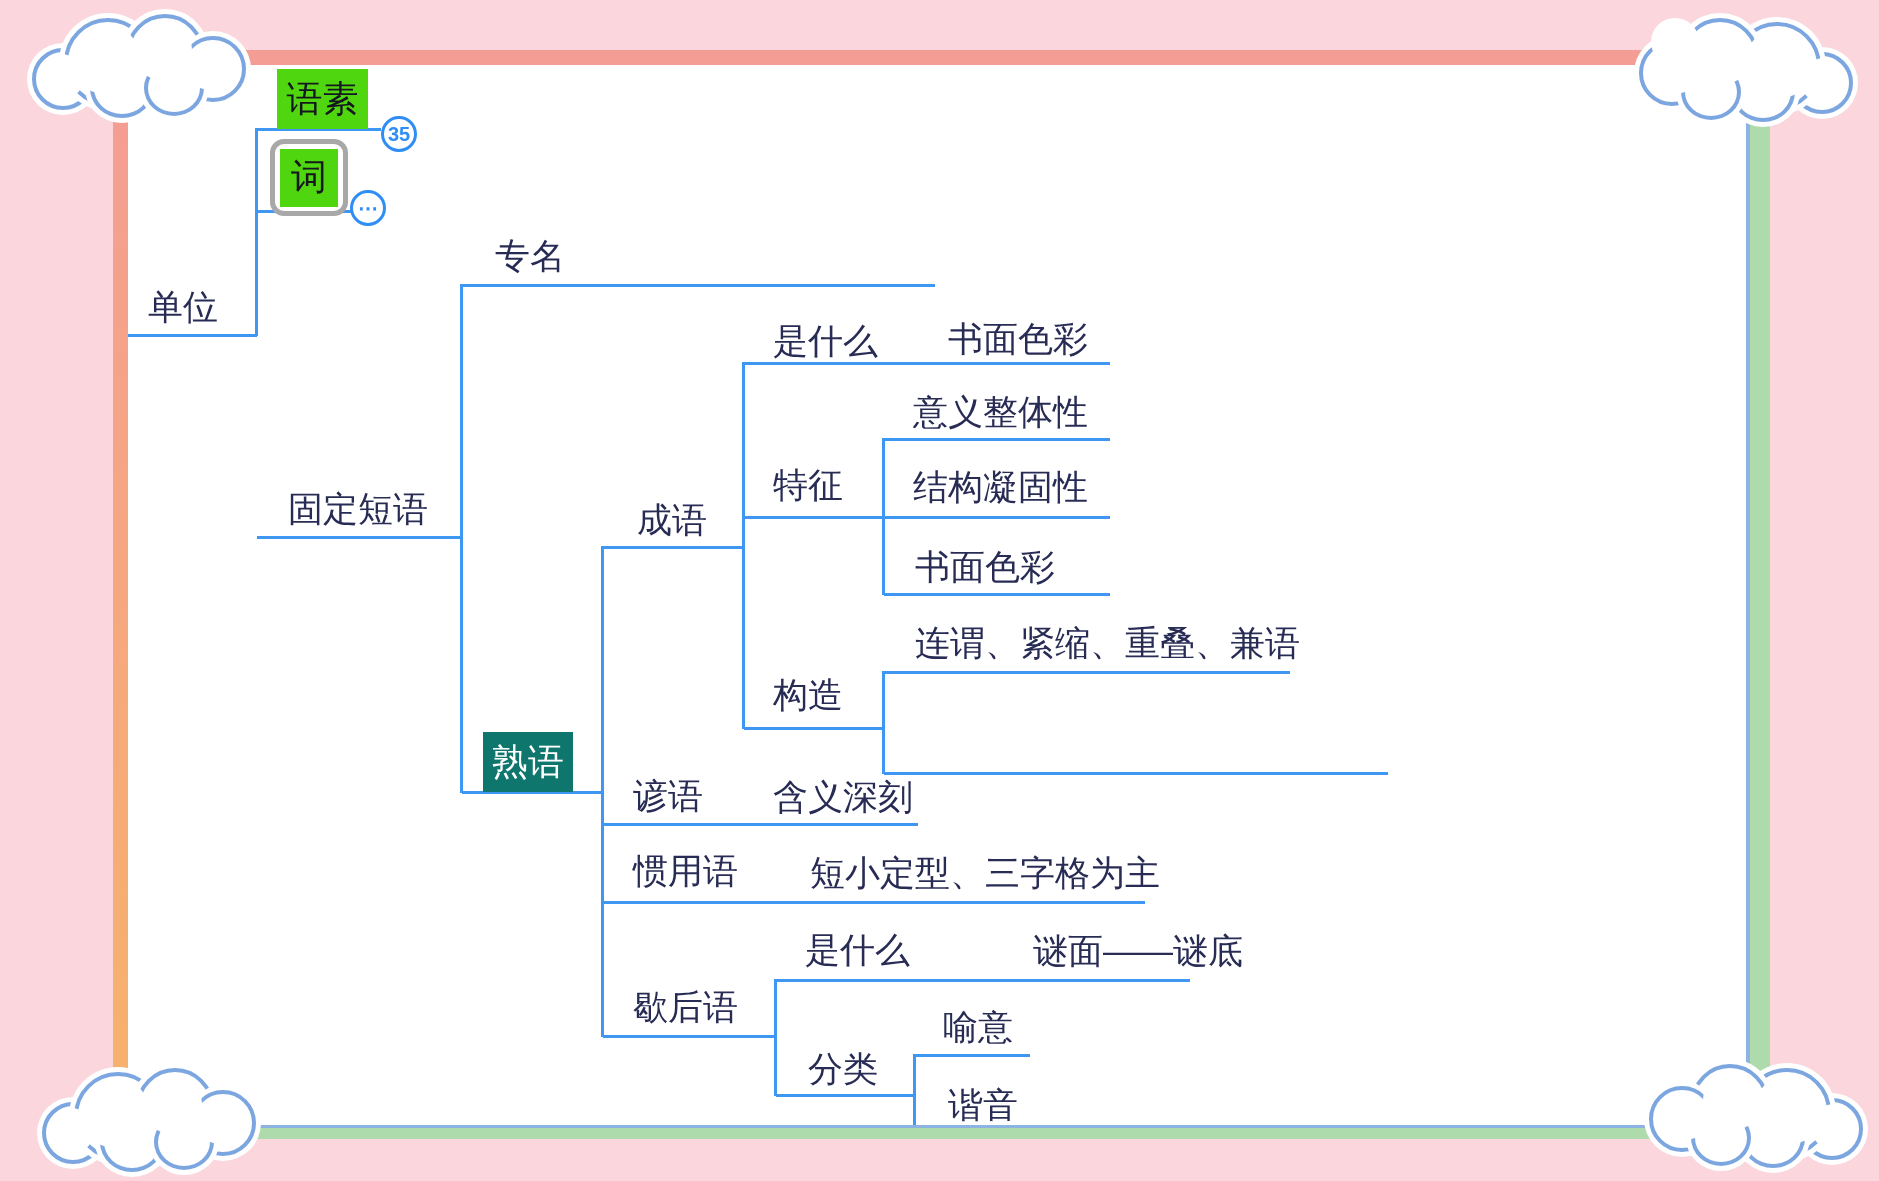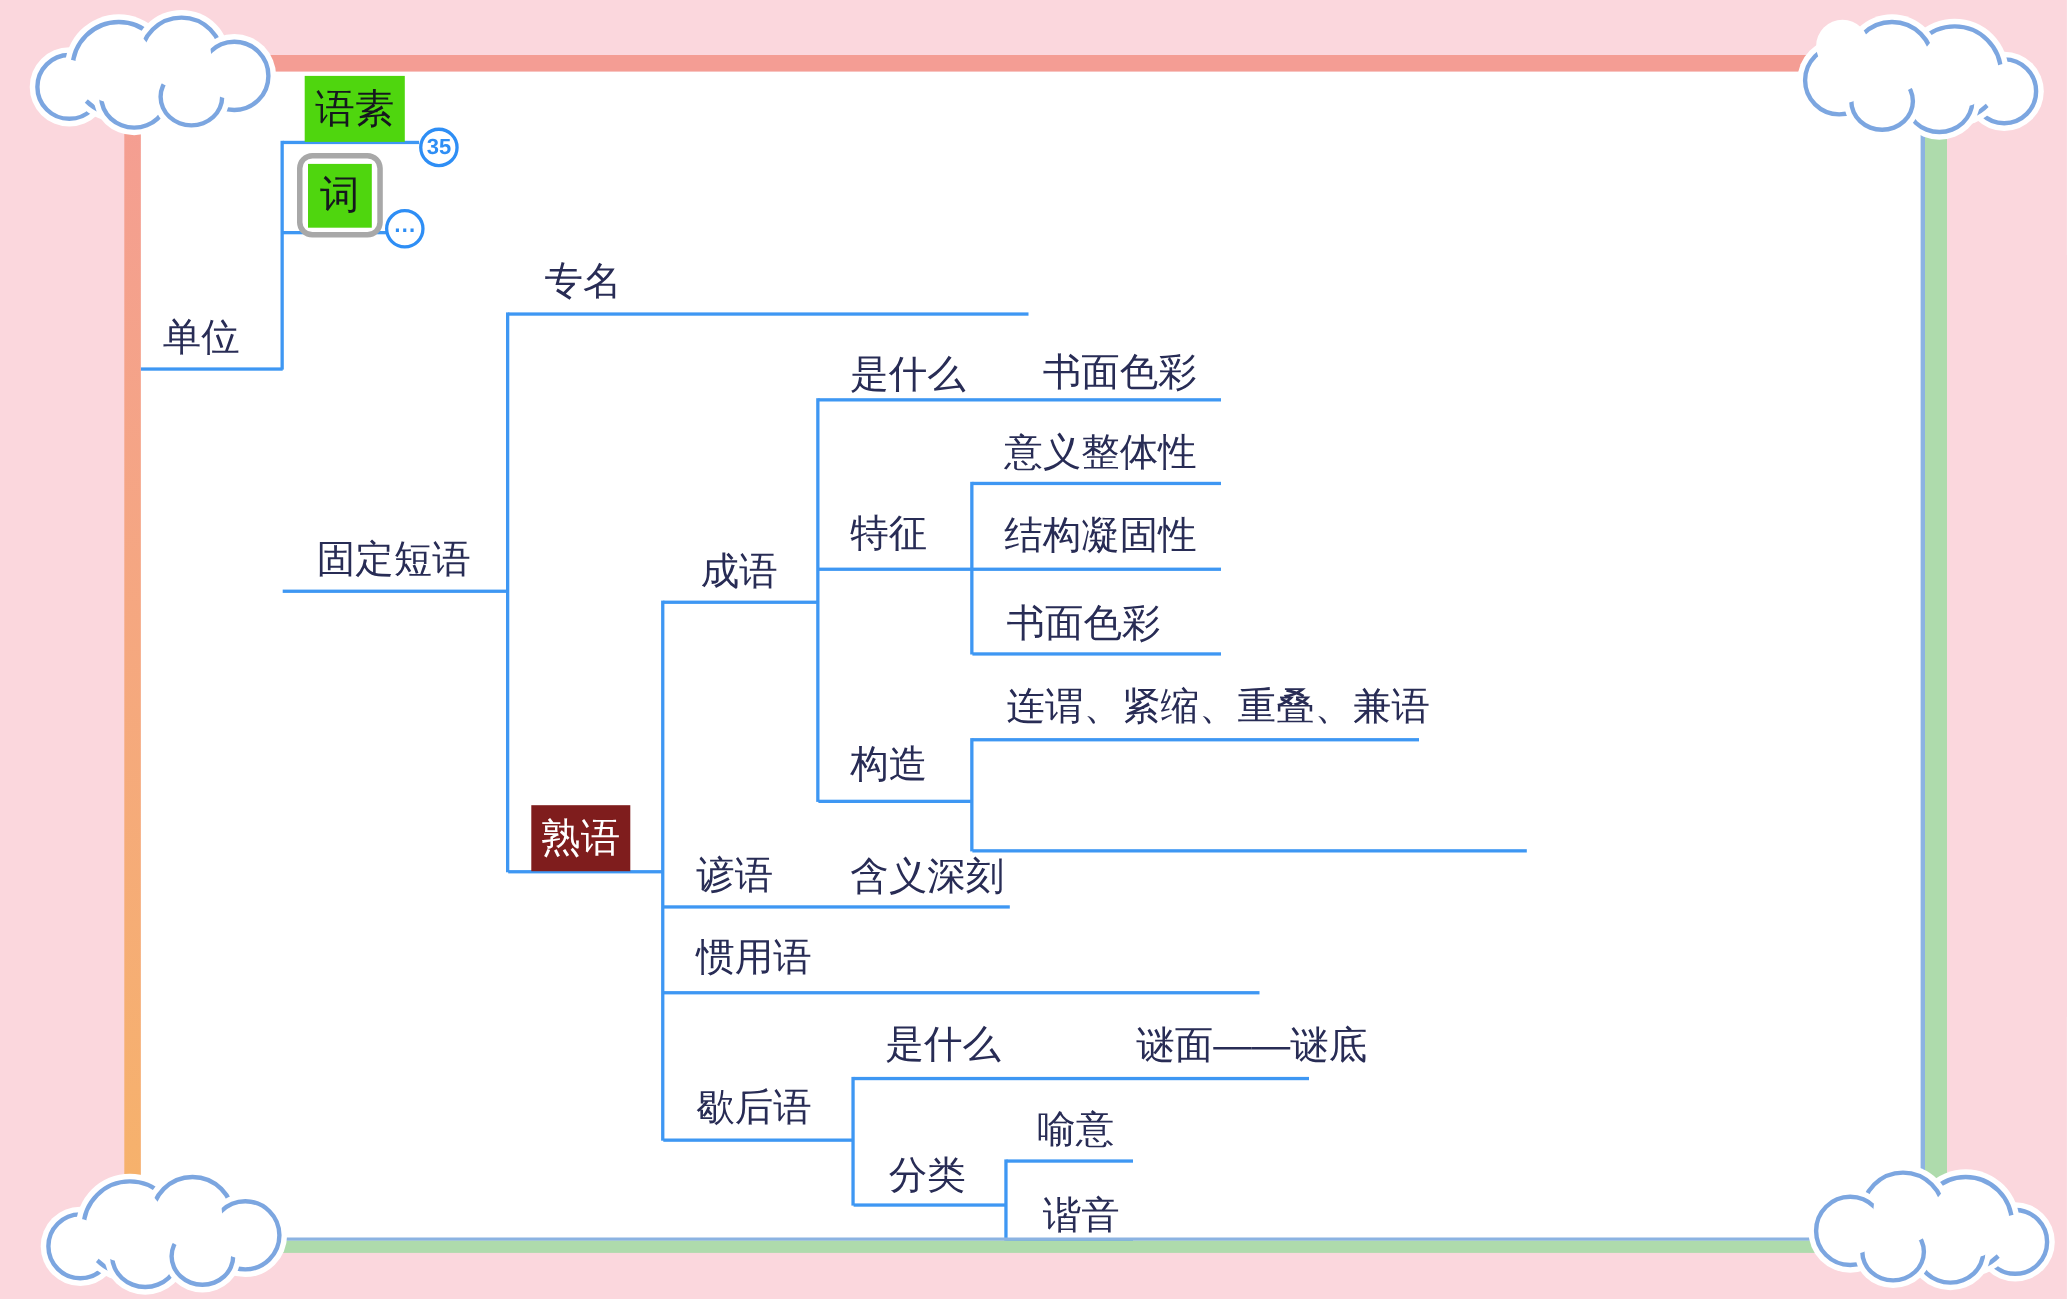--- a/index.html
+++ b/index.html
@@ -30,21 +30,21 @@
 
   
   .hl,.vl{position:absolute;background:#3e97f3;}
   .hl{height:3px;}
   .vl{width:3px;}
 
   
   .t{position:absolute;font-size:35px;line-height:1.1;color:#282c55;white-space:nowrap;font-weight:500;}
   .box{position:absolute;display:flex;align-items:center;justify-content:center;font-size:36px;font-weight:500;}
   .box-green{background:#4fd60e;color:#15171e;}
-  .box-pink{background:#7f1d1d;color:#ffffff;}
+  .box-pink{background:#0f766e;color:#ffffff;}
   .ci-outer{position:absolute;left:270px;top:139px;width:78px;height:77px;background:#ffffff;border:5px solid #a8a8a8;border-radius:14px;box-sizing:border-box;display:flex;align-items:center;justify-content:center;}
   .ci-inner{width:58px;height:58px;background:#4fd60e;display:flex;align-items:center;justify-content:center;font-size:36px;font-weight:500;color:#15171e;}
   .badge{position:absolute;width:36px;height:36px;border-radius:50%;background:#ffffff;border:3px solid #2e8ef5;box-sizing:border-box;color:#2e8ef5;display:flex;align-items:center;justify-content:center;font-size:20px;font-weight:700;}
 </style>
 </head>
 <body>
 
 <div class="stage">
 
   <div class="paper"></div>
@@ -114,20 +114,21 @@
   <div class="t" style="left:913px;top:393px">意义整体性</div>
   <div class="t" style="left:913px;top:468px">结构凝固性</div>
   <div class="t" style="left:915px;top:548px">书面色彩</div>
   <div class="t" style="left:773px;top:676px">构造</div>
   <div class="t" style="left:915px;top:624px">连谓、紧缩、重叠、兼语</div>
 
   <div class="t" style="left:633px;top:777px">谚语</div>
   <div class="t" style="left:773px;top:778px">含义深刻</div>
 
   <div class="t" style="left:633px;top:852px">惯用语</div>
+  <div class="t" style="left:810px;top:854px">短小定型、三字格为主</div>
 
   <div class="t" style="left:633px;top:988px">歇后语</div>
   <div class="t" style="left:805px;top:931px">是什么</div>
   <div class="t" style="left:1033px;top:932px">谜面——谜底</div>
   <div class="t" style="left:808px;top:1050px">分类</div>
   <div class="t" style="left:943px;top:1008px">喻意</div>
   <div class="t" style="left:948px;top:1086px">谐音</div>
 
   <div class="bar bar-top"></div>
   <div class="bar bar-left"></div>

